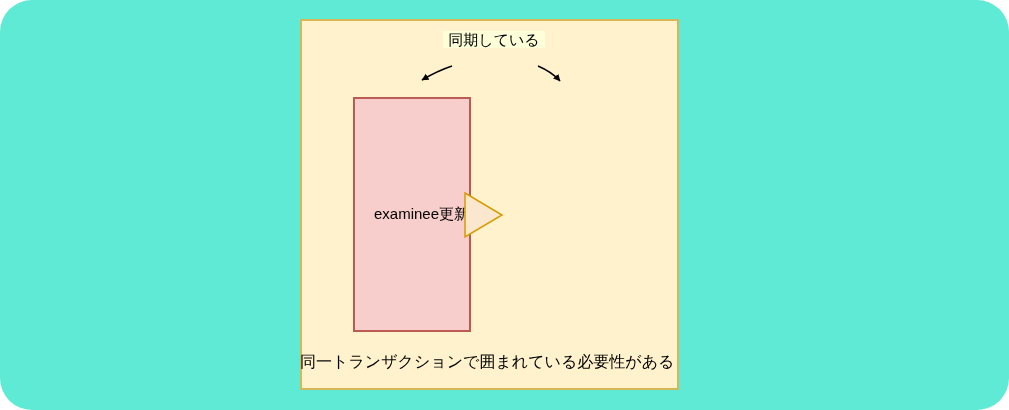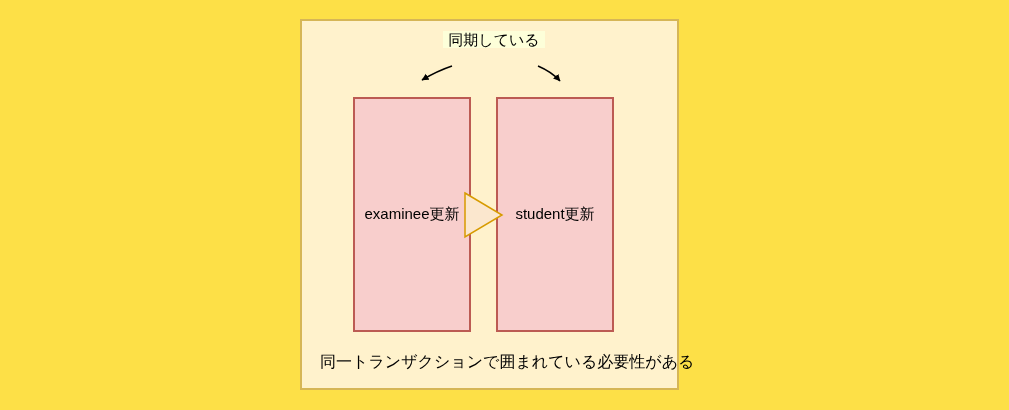--- a/index.html
+++ b/index.html
@@ -5,22 +5,23 @@
   html, body {
     margin: 0;
     padding: 0;
     background: #ffffff;
     font-family: "Liberation Sans", "DejaVu Sans", sans-serif;
   }
   .canvas {
     position: relative;
     width: 1009px;
     height: 410px;
-    background: #fde047;
+    background: #5eead4;
     overflow: hidden;
+    border-radius: 32px;
   }
   .frame {
     position: absolute;
     left: 300px;
     top: 19px;
     width: 379px;
     height: 371px;
     box-sizing: border-box;
     background: #FFF2CC;
     border: 2px solid #D6B656;
@@ -50,21 +51,21 @@
     width: 118px;
     height: 235px;
     box-sizing: border-box;
     background: #F8CECC;
     border: 2px solid #BC5B53;
     display: flex;
     align-items: center;
     justify-content: center;
     z-index: 1;
   }
-  .node.examinee { left: 353px; }
+  .node.examinee { left: 353px; justify-content: flex-end; }
   .node.student  { left: 496px; }
   .node .node-label {
     font-size: 15px;
     color: #000000;
     white-space: nowrap;
   }
   .overlay {
     position: absolute;
     left: 0;
     top: 0;
@@ -77,41 +78,37 @@
     position: absolute;
     left: 300px;
     top: 352px;
     width: 335px;
     text-align: right;
     font-size: 16px;
     line-height: 20px;
     color: #000000;
     z-index: 3;
     white-space: nowrap;
-    padding-left: 20px;
   }
 </style>
 </head>
 <body>
 
 <div class="canvas">
 
   <div class="frame"></div>
 
   <div class="sync-label">
     <span class="line">同期している</span>
   </div>
 
   <div class="node examinee">
     <span class="node-label">examinee更新</span>
   </div>
 
-  <div class="node student">
-    <span class="node-label">student更新</span>
-  </div>
 
   <svg class="overlay" viewBox="0 0 1009 410" xmlns="http://www.w3.org/2000/svg">
     <defs>
       <marker id="arrowhead" markerUnits="userSpaceOnUse" markerWidth="10" markerHeight="10" refX="6.5" refY="3.5" orient="auto">
         <path d="M0,0 L7,3.5 L0,7 Z" fill="#000000"></path>
       </marker>
     </defs>
 
     <path d="M452,66 Q437,71 422,80" fill="none" stroke="#000000" stroke-width="1.5" marker-end="url(#arrowhead)"></path>
 

